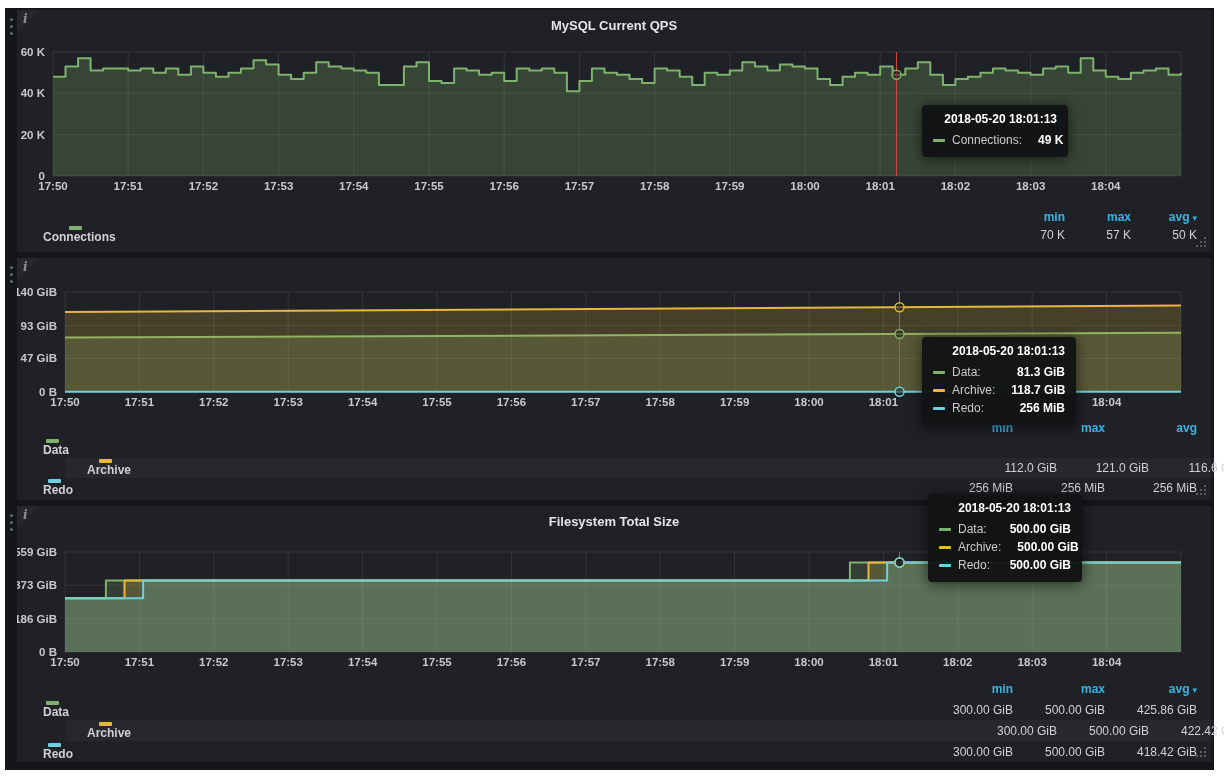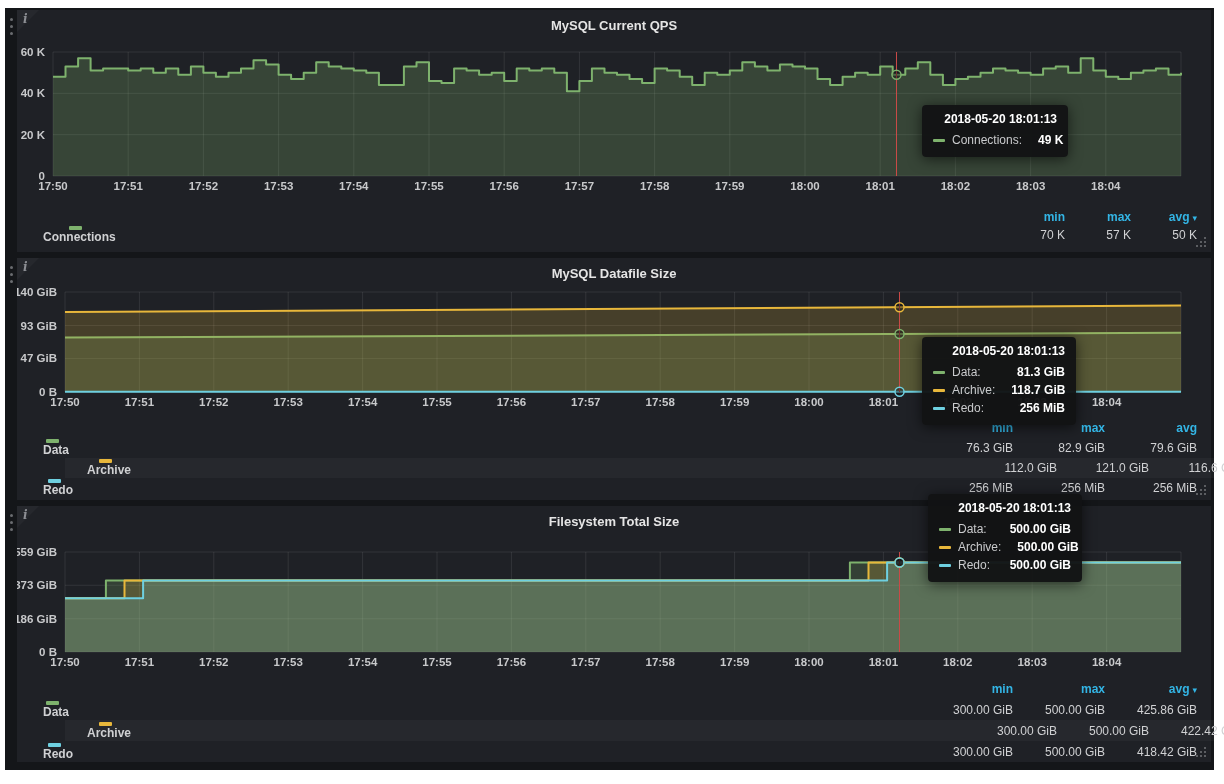--- a/index.html
+++ b/index.html
@@ -127,21 +127,20 @@
   </div>
 
   <div class="panel" id="panel2">
     <div class="drag-handle">
         <i></i>
         <i></i>
         <i></i>
       </div>
     <div class="corner"></div>
     <span class="info-i">i</span>
-    <div class="panel-title">MySQL Datafile Size</div>
     <div class="chart" id="chart1" style="top:26px;height:140px;"><svg width="1194" height="140" viewBox="0 0 1194 140">
           <line x1="48" y1="8" x2="48" y2="108" stroke="rgba(255,255,255,0.09)" stroke-width="1"></line>
           <line x1="122.4" y1="8" x2="122.4" y2="108" stroke="rgba(255,255,255,0.09)" stroke-width="1"></line>
           <line x1="196.8" y1="8" x2="196.8" y2="108" stroke="rgba(255,255,255,0.09)" stroke-width="1"></line>
           <line x1="271.20000000000005" y1="8" x2="271.20000000000005" y2="108" stroke="rgba(255,255,255,0.09)" stroke-width="1"></line>
           <line x1="345.6" y1="8" x2="345.6" y2="108" stroke="rgba(255,255,255,0.09)" stroke-width="1"></line>
           <line x1="420" y1="8" x2="420" y2="108" stroke="rgba(255,255,255,0.09)" stroke-width="1"></line>
           <line x1="494.40000000000003" y1="8" x2="494.40000000000003" y2="108" stroke="rgba(255,255,255,0.09)" stroke-width="1"></line>
           <line x1="568.8" y1="8" x2="568.8" y2="108" stroke="rgba(255,255,255,0.09)" stroke-width="1"></line>
           <line x1="643.2" y1="8" x2="643.2" y2="108" stroke="rgba(255,255,255,0.09)" stroke-width="1"></line>
@@ -192,25 +191,20 @@
         <span class="stat w92">min</span>
         <span class="stat w92">max</span>
         <span class="stat w92">avg</span>
       </div>
     </div>
     <div class="lrow h20" style="top:180px;">
       <span class="name">
         <span class="lsw" style="background: rgb(126, 178, 109);"></span>
         <span>Data</span>
       </span>
-      <div class="stats">
-        <span class="stat w92">76.3 GiB</span>
-        <span class="stat w92">82.9 GiB</span>
-        <span class="stat w92">79.6 GiB</span>
-      </div>
     </div>
     <div class="lrow h20 alt" style="top:200px;">
       <span class="name">
         <span class="lsw" style="background: rgb(232, 183, 59);"></span>
         <span>Archive</span>
       </span>
       <div class="stats">
         <span class="stat w92">112.0 GiB</span>
         <span class="stat w92">121.0 GiB</span>
         <span class="stat w92">116.6 GiB</span>

